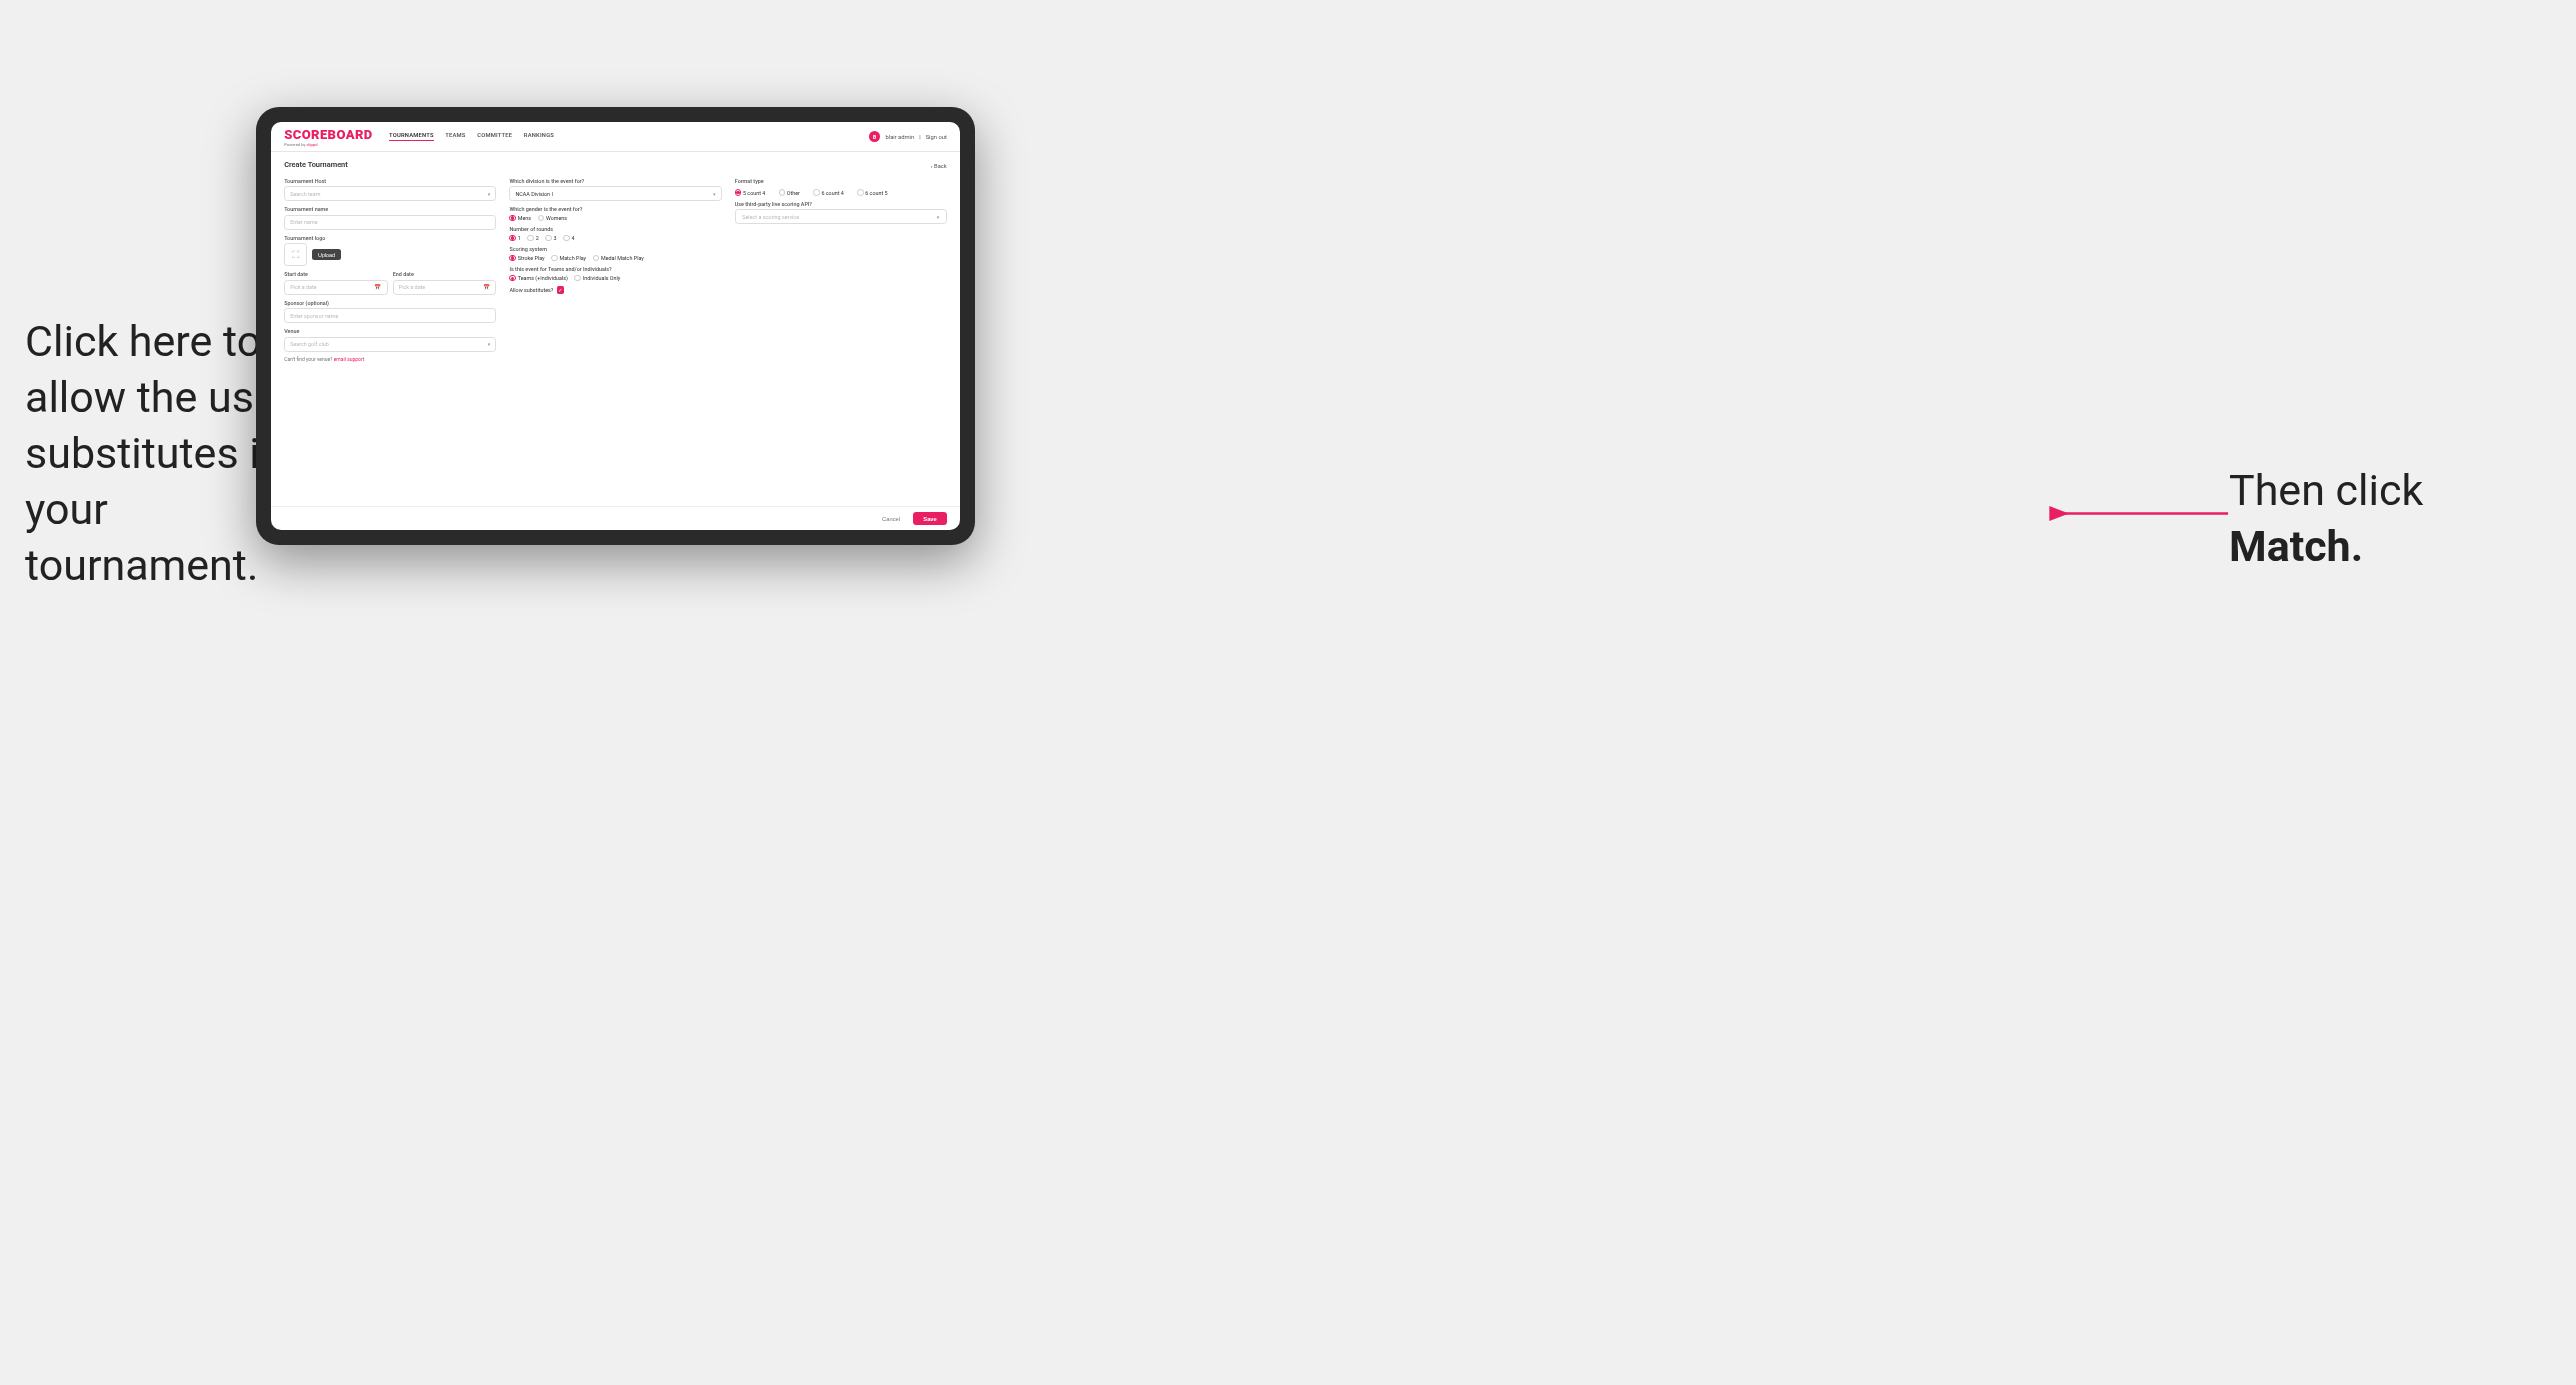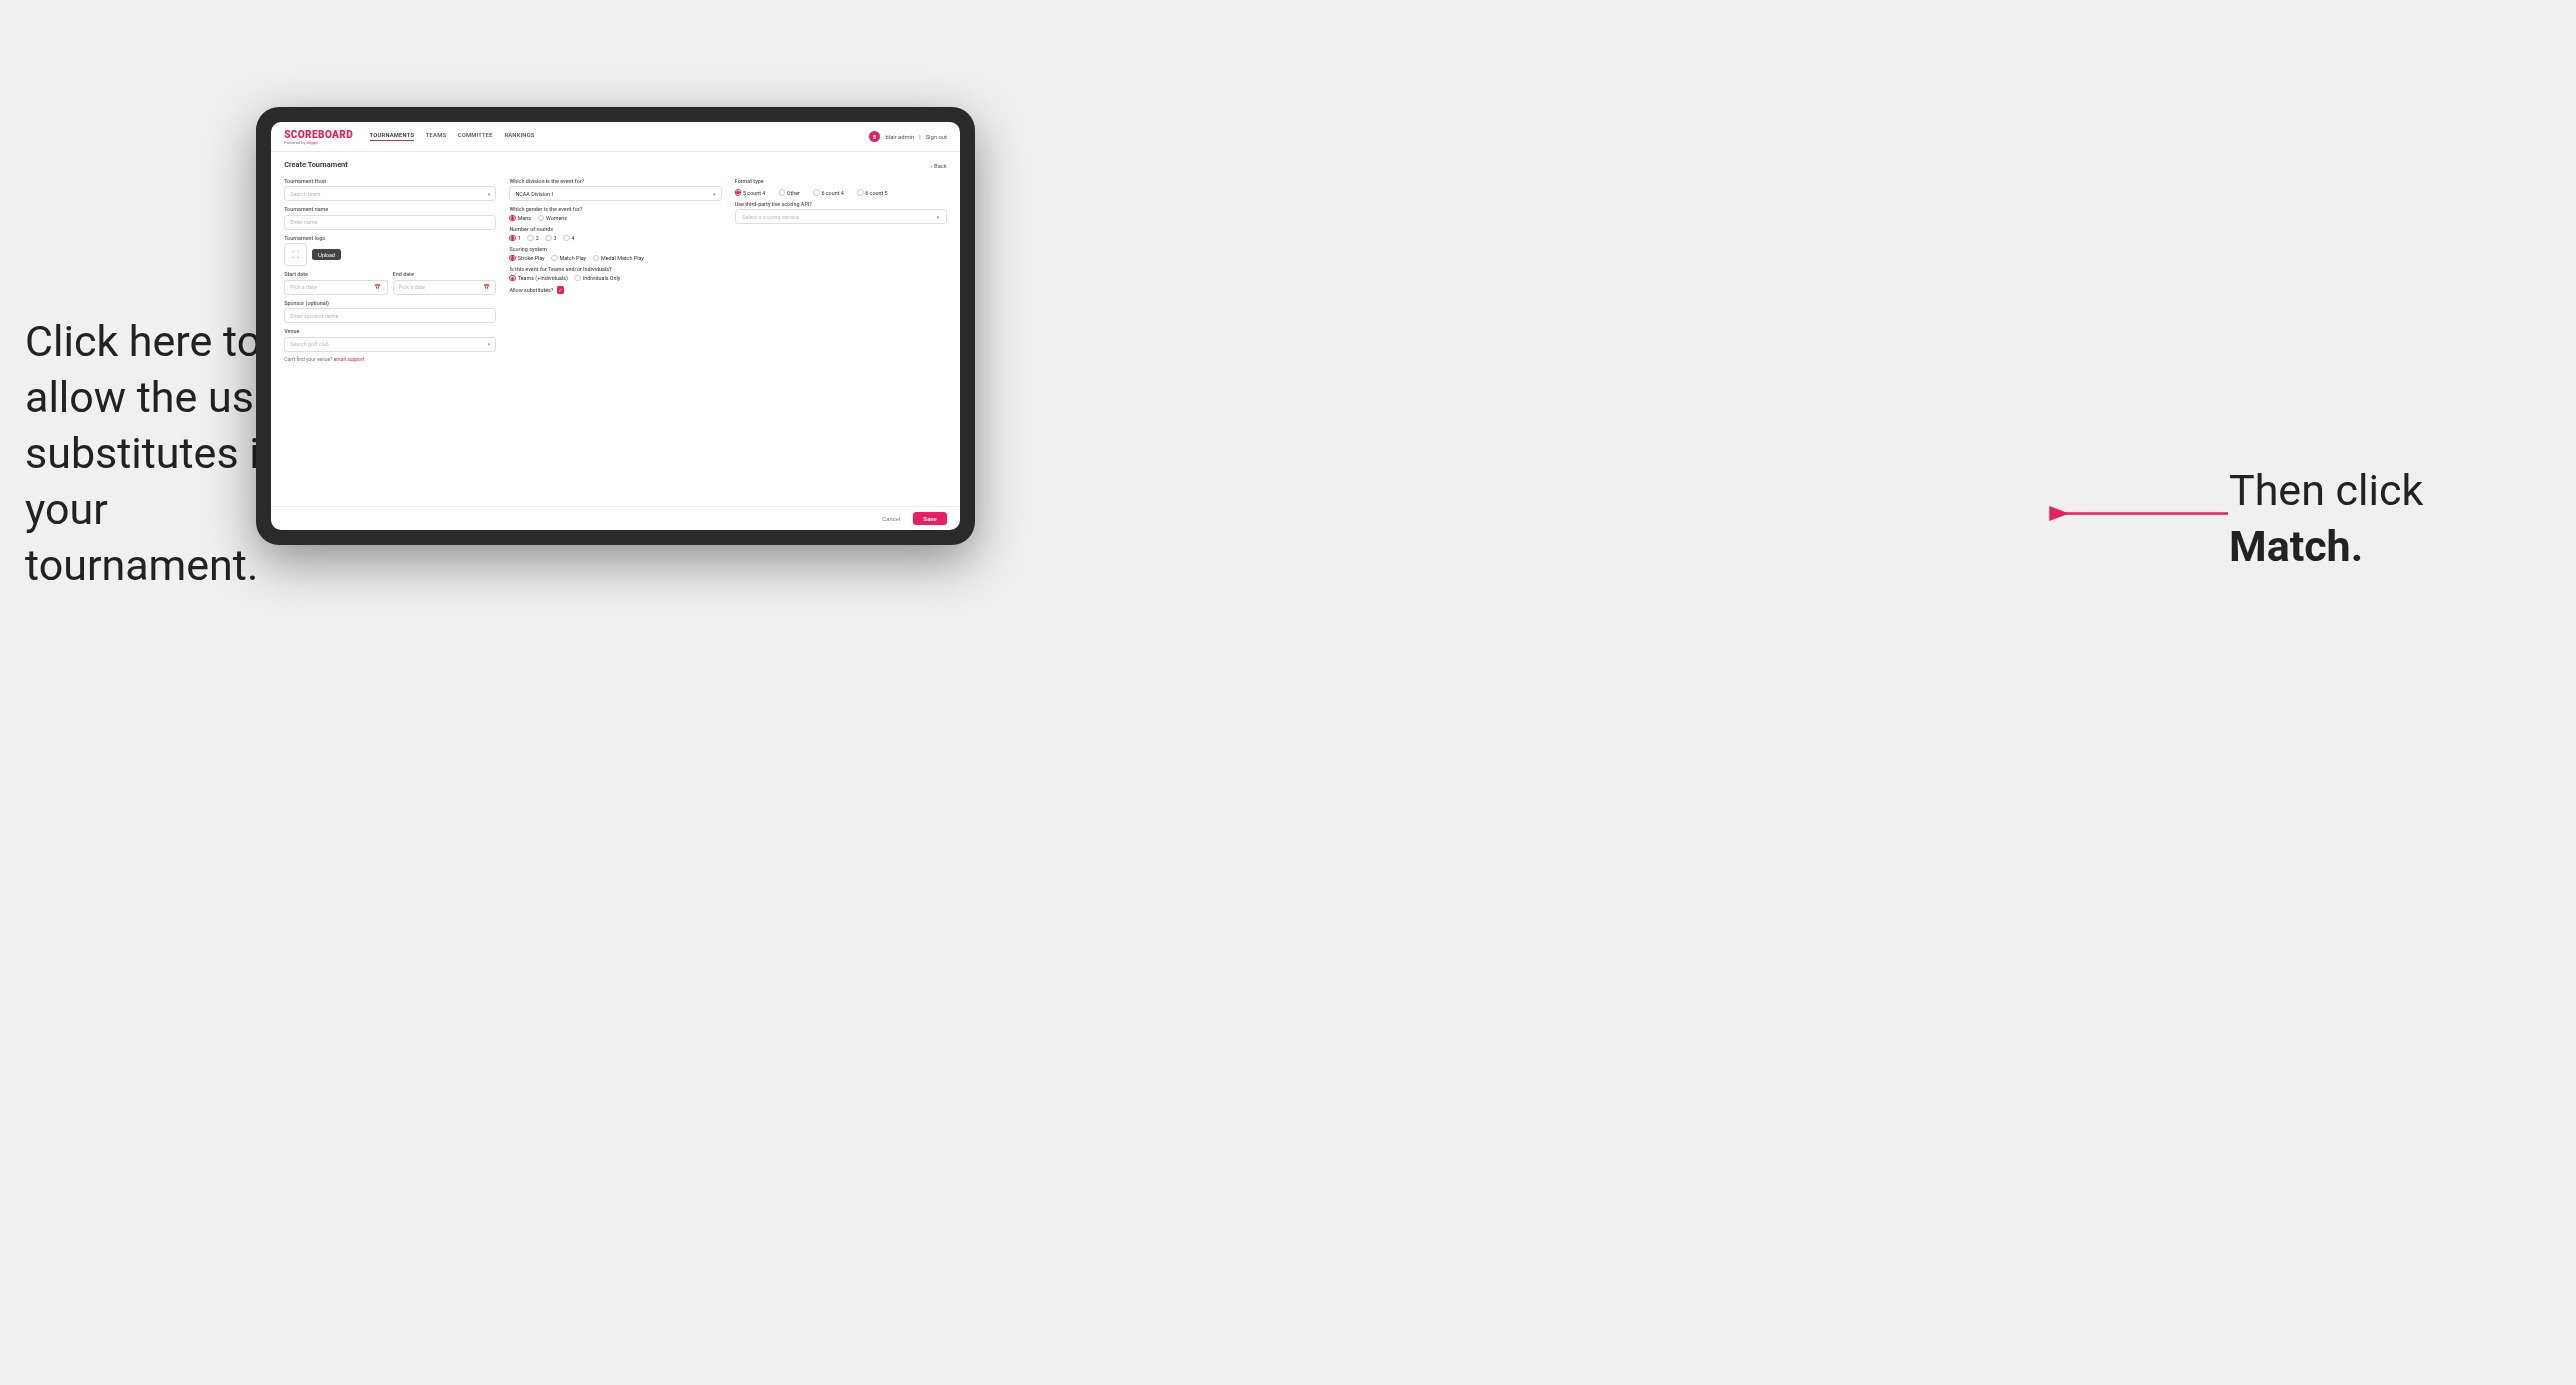--- a/index.html
+++ b/index.html
@@ -68,21 +68,21 @@
       height: 30px;
       border-bottom: 0.8px solid #e5e5e5;
       flex-shrink: 0;
     }
     .nav-logo {
       display: flex;
       flex-direction: column;
       margin-right: 16.5px;
     }
     .nav-logo-main {
-      font-size: 10px;
+      font-size: 13px;
       font-weight: 900;
       letter-spacing: 0.4px;
       color: #333;
     }
     .nav-logo-main span { color: #e91e63; }
     .nav-logo-sub {
       font-size: 4.1px;
       color: #777;
     }
     .nav-logo-sub span { color: #e91e63; }

